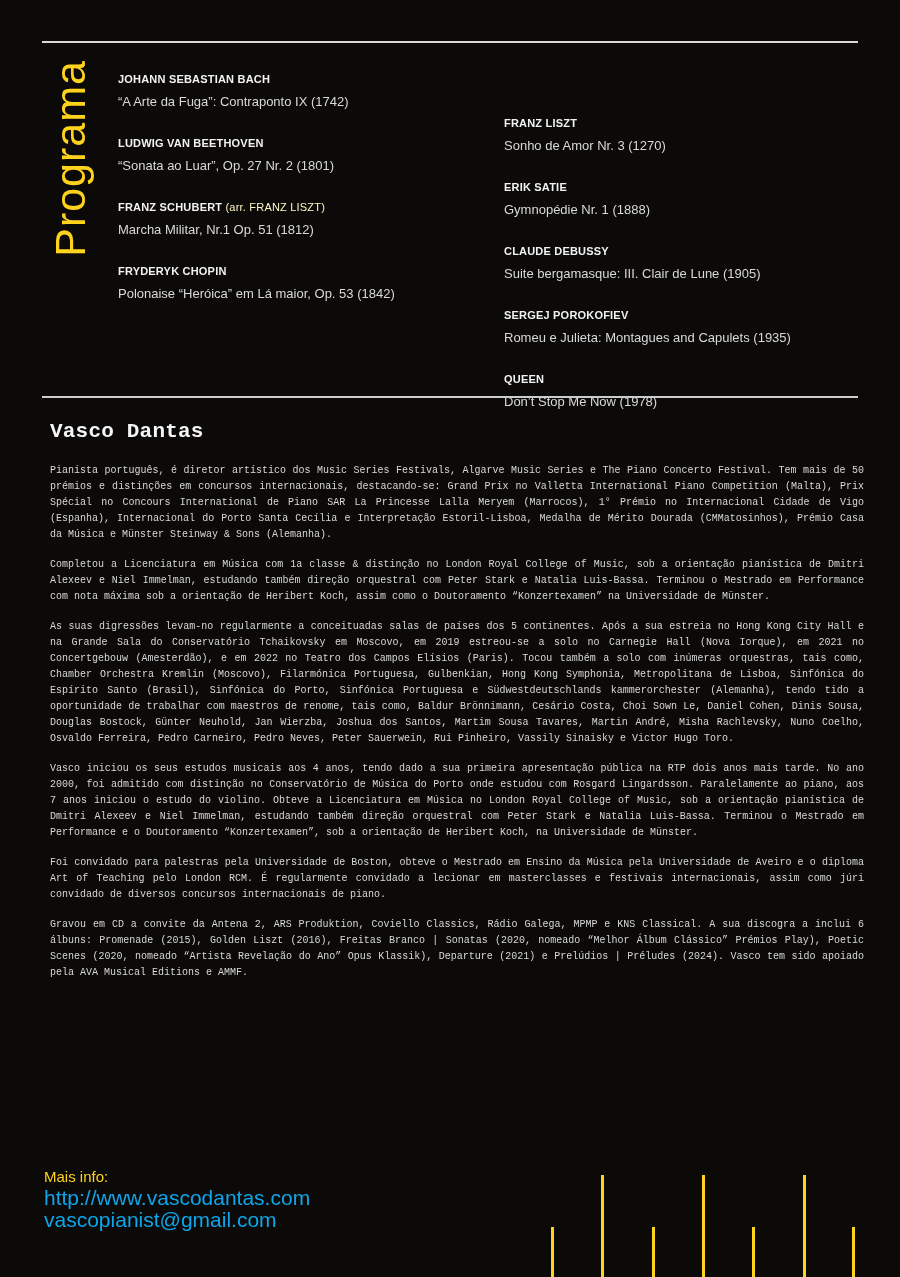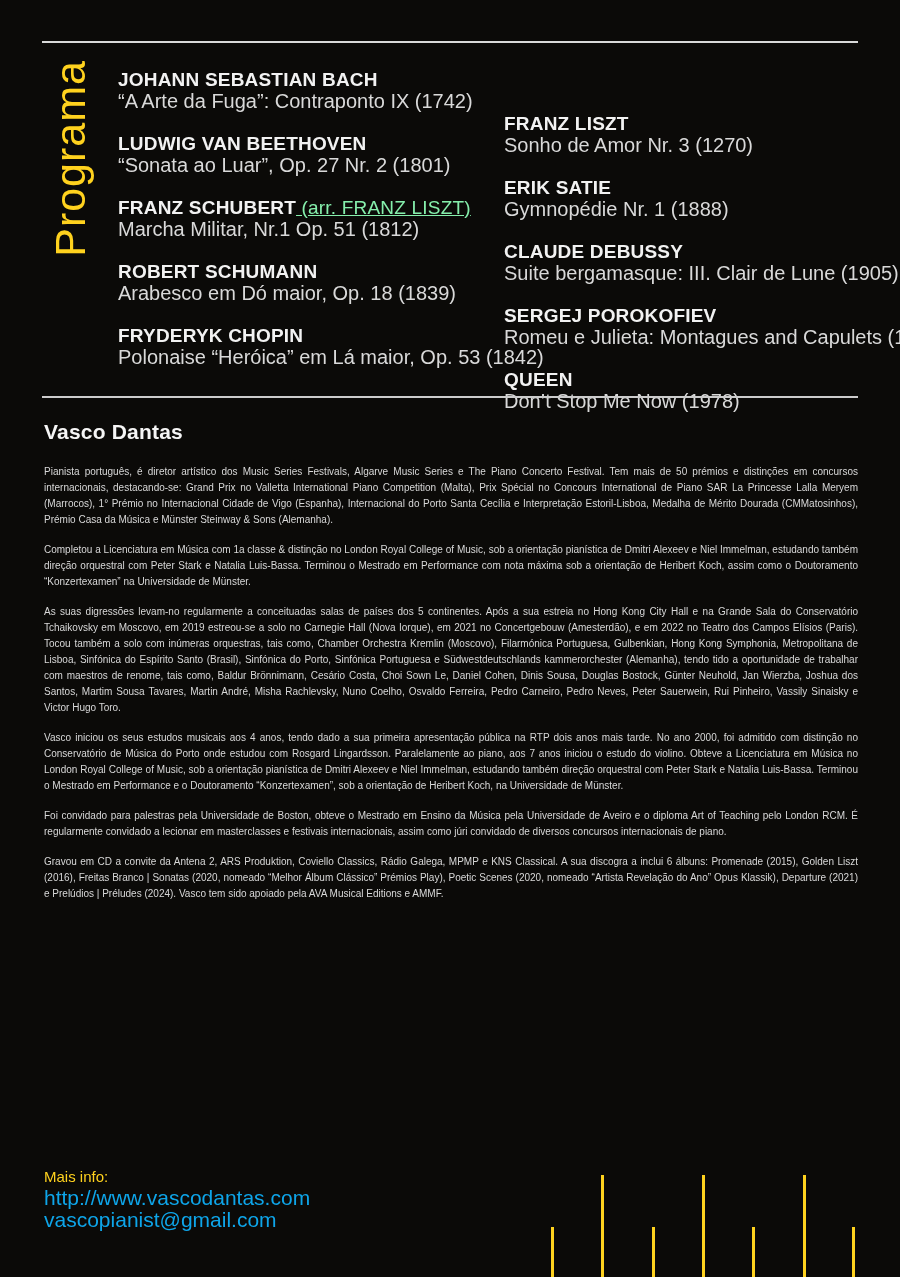--- a/index.html
+++ b/index.html
@@ -23,29 +23,29 @@
     position:absolute;left:46px;top:60px;
     writing-mode:vertical-rl;transform:rotate(180deg);
     font-size:43px;font-weight:400;letter-spacing:1px;
     color:var(--accent);
   }
   .prog-col{position:absolute;top:70px;}
   .prog-col.left{left:118px;width:380px;}
   .prog-col.right{left:504px;width:372px;margin-top:44px;}
   .prog-entry{margin-bottom:23px;}
   .composer{
-    font-size:19px;font-weight:700;line-height:19px;
+    font-size:11px;font-weight:700;line-height:19px;
     color:#F2F2F2;letter-spacing:.2px;white-space:nowrap;
   }
-  .composer .suffix{font-weight:400;color:#86efac;text-decoration:underline;}
+  .composer .suffix{font-weight:400;color:#fef9c3;}
   .work{
-    font-size:20px;font-weight:400;line-height:19px;margin-top:3px;
+    font-size:13px;font-weight:400;line-height:19px;margin-top:3px;
     color:#D9D9D9;white-space:nowrap;
   }
-  .bio{position:absolute;left:44px;top:420px;width:814px;}
+  .bio{position:absolute;left:50px;top:420px;width:814px;font-family:Liberation Mono, monospace;}
   .bio h1{
     font-size:21px;font-weight:700;color:var(--heading);
     letter-spacing:.2px;margin:0 0 20px 0;
   }
   .bio p{
     font-size:10px;line-height:16px;color:var(--body);
     text-align:justify;margin:0 0 14px 0;
   }
   .footer{position:absolute;left:44px;top:1166px;}
   .more-info{font-size:15px;font-weight:400;color:var(--accent);line-height:21px;}
@@ -72,24 +72,20 @@
       <div class="composer"><span>JOHANN SEBASTIAN BACH</span><span class="suffix"></span></div>
       <div class="work">“A Arte da Fuga”: Contraponto IX (1742)</div>
     </div>
     <div class="prog-entry">
       <div class="composer"><span>LUDWIG VAN BEETHOVEN</span><span class="suffix"></span></div>
       <div class="work">“Sonata ao Luar”, Op. 27 Nr. 2 (1801)</div>
     </div>
     <div class="prog-entry">
       <div class="composer"><span>FRANZ SCHUBERT</span><span class="suffix"> (arr. FRANZ LISZT)</span></div>
       <div class="work">Marcha Militar, Nr.1 Op. 51 (1812)</div>
-    </div>
-    <div class="prog-entry">
-      <div class="composer"><span>ROBERT SCHUMANN</span><span class="suffix"></span></div>
-      <div class="work">Arabesco em Dó maior, Op. 18 (1839)</div>
     </div>
     <div class="prog-entry">
       <div class="composer"><span>FRYDERYK CHOPIN</span><span class="suffix"></span></div>
       <div class="work">Polonaise “Heróica” em Lá maior, Op. 53 (1842)</div>
     </div>
   </div>
 
   <div class="prog-col right">
     <div class="prog-entry">
       <div class="composer"><span>FRANZ LISZT</span><span class="suffix"></span></div>

